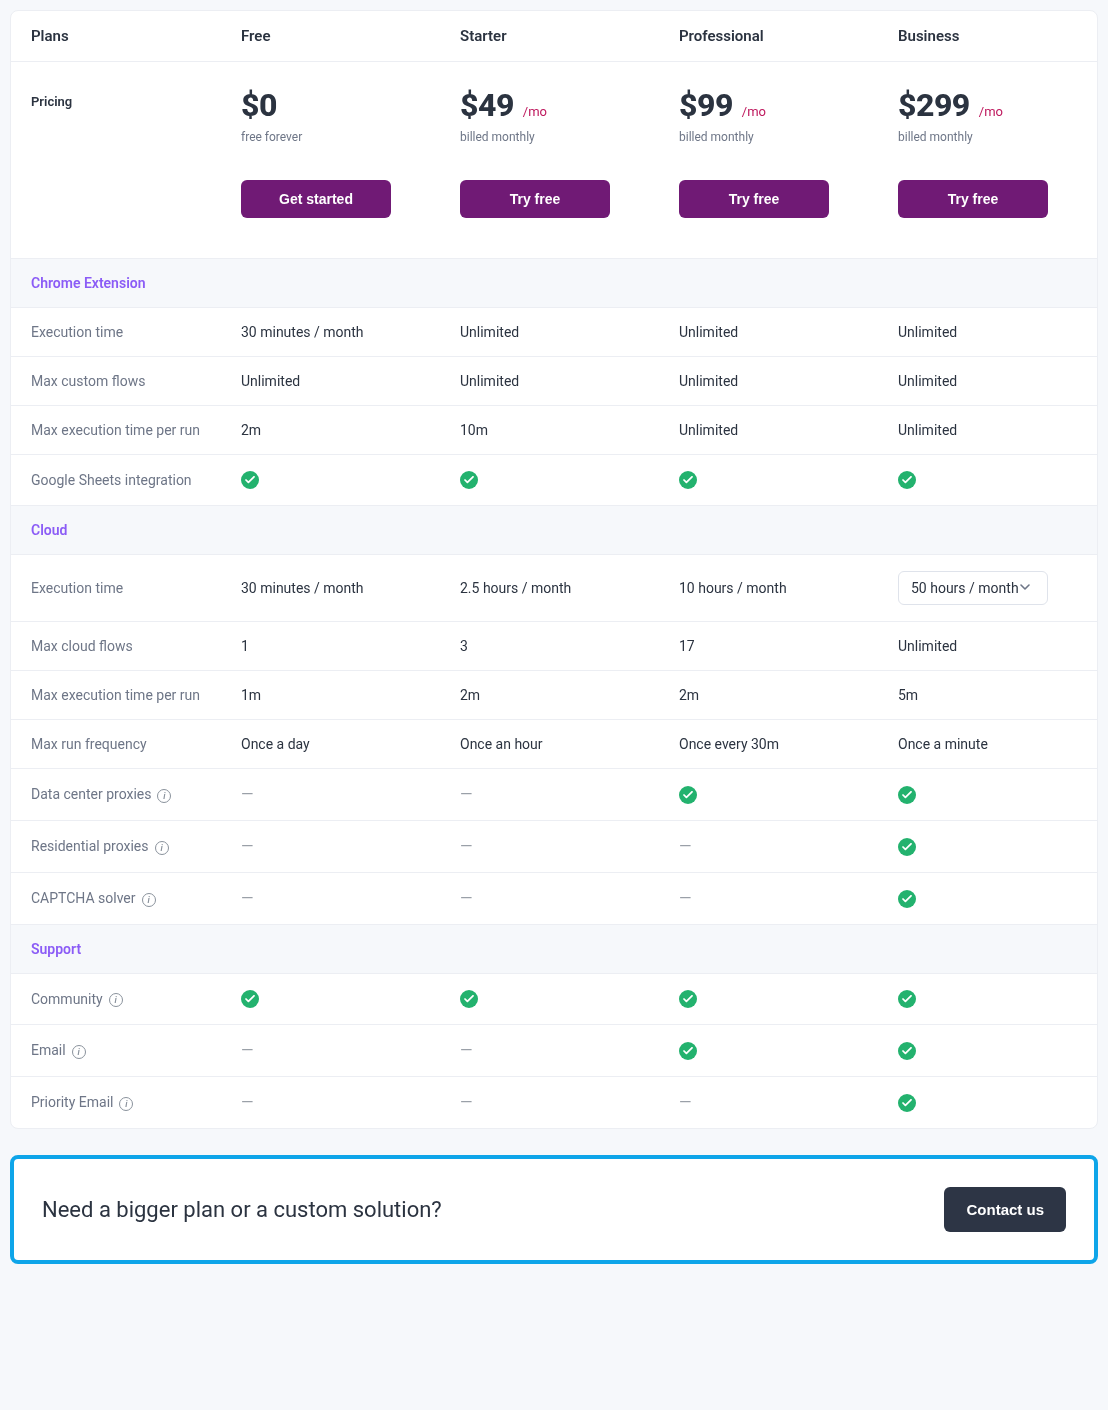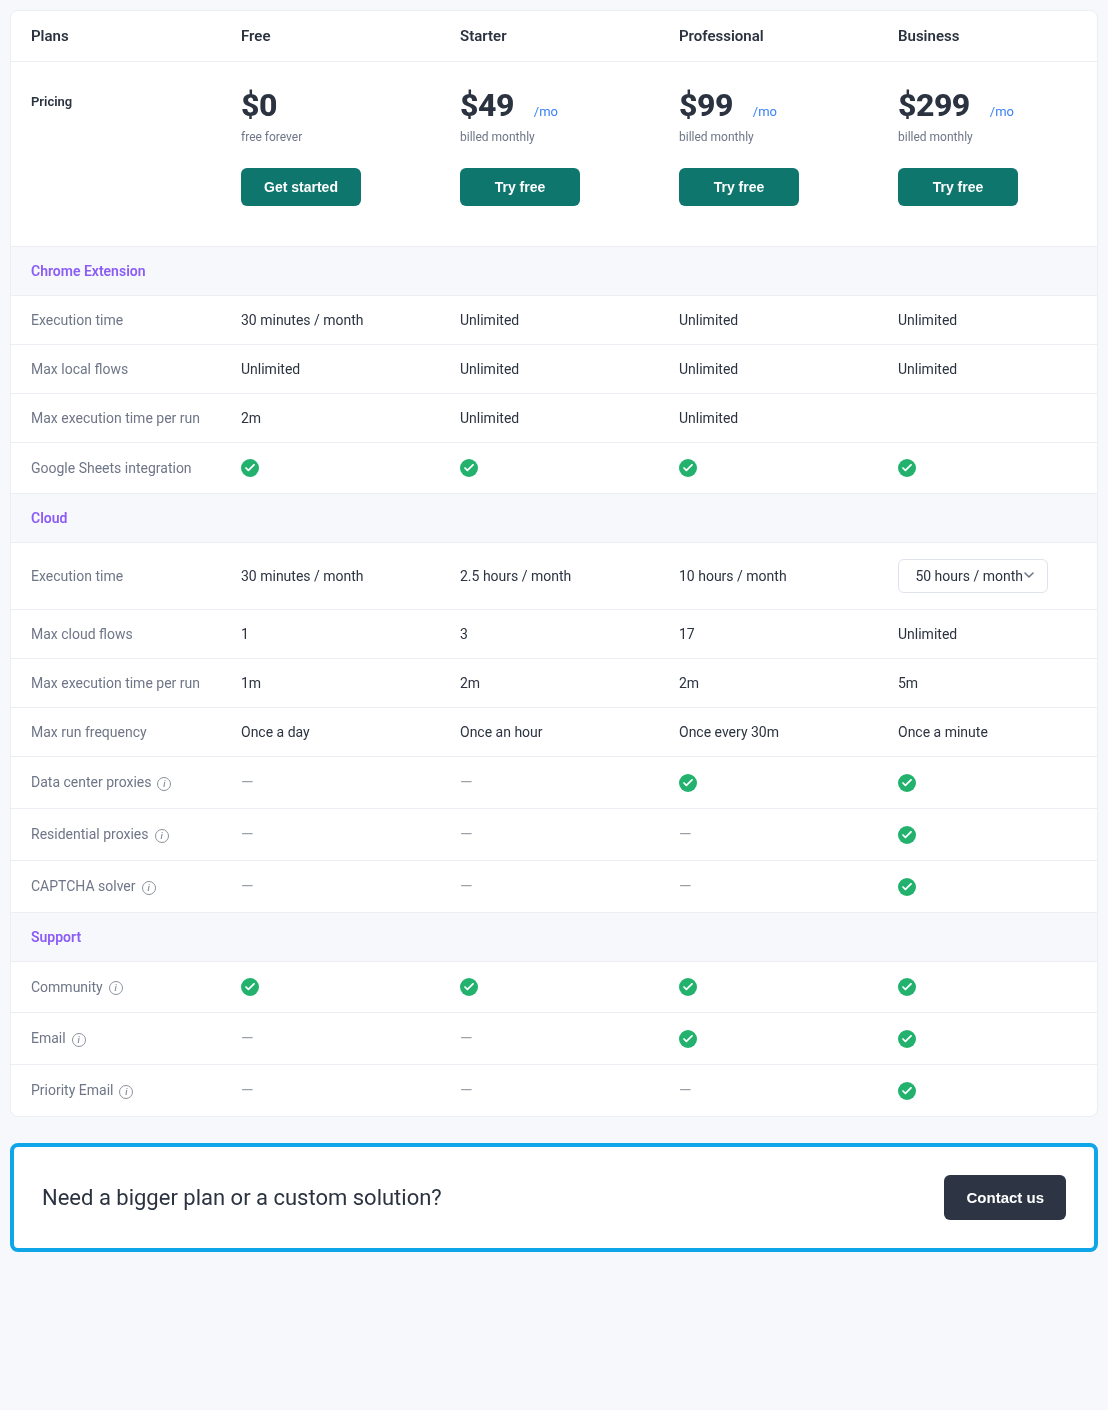--- a/index.html
+++ b/index.html
@@ -9,31 +9,31 @@
   .row:last-child{border-bottom:none}
   .row.header{border-bottom:1px solid #eceef3}
   .cell{padding:16px 20px;font-size:14px;color:#2b3340}
   .row.header .cell{font-weight:600;font-size:15px;color:#2b3340}
   .row.header .cell.lbl{font-size:15px}
   .cell.lbl{color:#6e7687;font-size:14px}
   .row.pricing{padding:10px 0 20px;align-items:start}
   .row.pricing .cell{padding:14px 20px 20px}
   .row.pricing .cell.lbl{font-weight:600;color:#2b3340;font-size:13px;padding-top:22px}
   .price{font-size:32px;font-weight:800;color:#2b3340;letter-spacing:-.5px}
-  .per{font-size:13px;color:#3b82f6;margin-left:20px}
+  .per{font-size:13px;color:#be185d;margin-left:9px}
   .sub{font-size:12px;color:#6e7687;margin-top:6px}
-  .btn{margin-top:24px;display:inline-block;background:#0f766e;color:#fff;font-weight:600;font-size:14px;border:none;border-radius:6px;padding:11px 0;width:120px;text-align:center;cursor:pointer}
+  .btn{margin-top:36px;display:inline-block;background:#701a75;color:#fff;font-weight:600;font-size:14px;border:none;border-radius:6px;padding:11px 0;width:150px;text-align:center;cursor:pointer}
   .row.section{background:#f6f8fb}
   .row.section .cell{font-weight:600;color:#8b5cf6;font-size:14px}
   .check{display:inline-flex;align-items:center;justify-content:center;width:18px;height:18px;border-radius:50%;background:#23b26e}
   .check svg{width:10px;height:8px}
   .dash{color:#9aa0a8;font-size:16px}
   .info{display:inline-flex;align-items:center;justify-content:center;width:14px;height:14px;border:1.2px solid #8a929c;border-radius:50%;margin-left:6px;vertical-align:middle}
   .info::after{content:"i";font-size:9px;color:#8a929c;font-style:italic;font-weight:600}
-  .dd{display:flex;align-items:center;justify-content:flex-end;border:1px solid #dfe3eb;border-radius:6px;padding:8px 12px;font-size:14px;color:#2b3340;width:150px;cursor:pointer}
+  .dd{display:flex;align-items:center;justify-content:flex-start;border:1px solid #dfe3eb;border-radius:6px;padding:8px 12px;font-size:14px;color:#2b3340;width:150px;cursor:pointer}
   .dd svg{width:12px;height:12px}
   .foot{margin-top:26px;background:#fff;border:4px solid #0ea5e9;border-radius:8px;padding:28px 28px;display:flex;align-items:center;justify-content:space-between}
   .foot .q{font-size:22px;color:#2b3340;font-weight:400}
   .foot .cbtn{background:#2d3545;color:#fff;border:none;border-radius:6px;padding:14px 22px;font-size:15px;font-weight:600;cursor:pointer}
 </style>
 </head>
 <body>
 
 <div class="card">
   <div class="row header">
@@ -72,29 +72,30 @@
       <div class="cell" style="grid-column:1 / -1">Chrome Extension</div>
     </div>
     <div class="row">
       <div class="cell lbl">Execution time</div>
       <div class="cell"><span>30 minutes / month</span></div>
       <div class="cell"><span>Unlimited</span></div>
       <div class="cell"><span>Unlimited</span></div>
       <div class="cell"><span>Unlimited</span></div>
     </div>
     <div class="row">
-      <div class="cell lbl">Max local flows</div>
+      <div class="cell lbl">Max custom flows</div>
       <div class="cell"><span>Unlimited</span></div>
       <div class="cell"><span>Unlimited</span></div>
       <div class="cell"><span>Unlimited</span></div>
       <div class="cell"><span>Unlimited</span></div>
     </div>
     <div class="row">
       <div class="cell lbl">Max execution time per run</div>
       <div class="cell"><span>2m</span></div>
+      <div class="cell"><span>10m</span></div>
       <div class="cell"><span>Unlimited</span></div>
       <div class="cell"><span>Unlimited</span></div>
     </div>
     <div class="row">
       <div class="cell lbl">Google Sheets integration</div>
       <div class="cell"><span class="check">
           <svg viewBox="0 0 12 10">
             <path d="M1 5 L4 8 L11 1" stroke="#fff" stroke-width="2.2" fill="none" stroke-linecap="round" stroke-linejoin="round"></path>
           </svg>
         </span></div>

